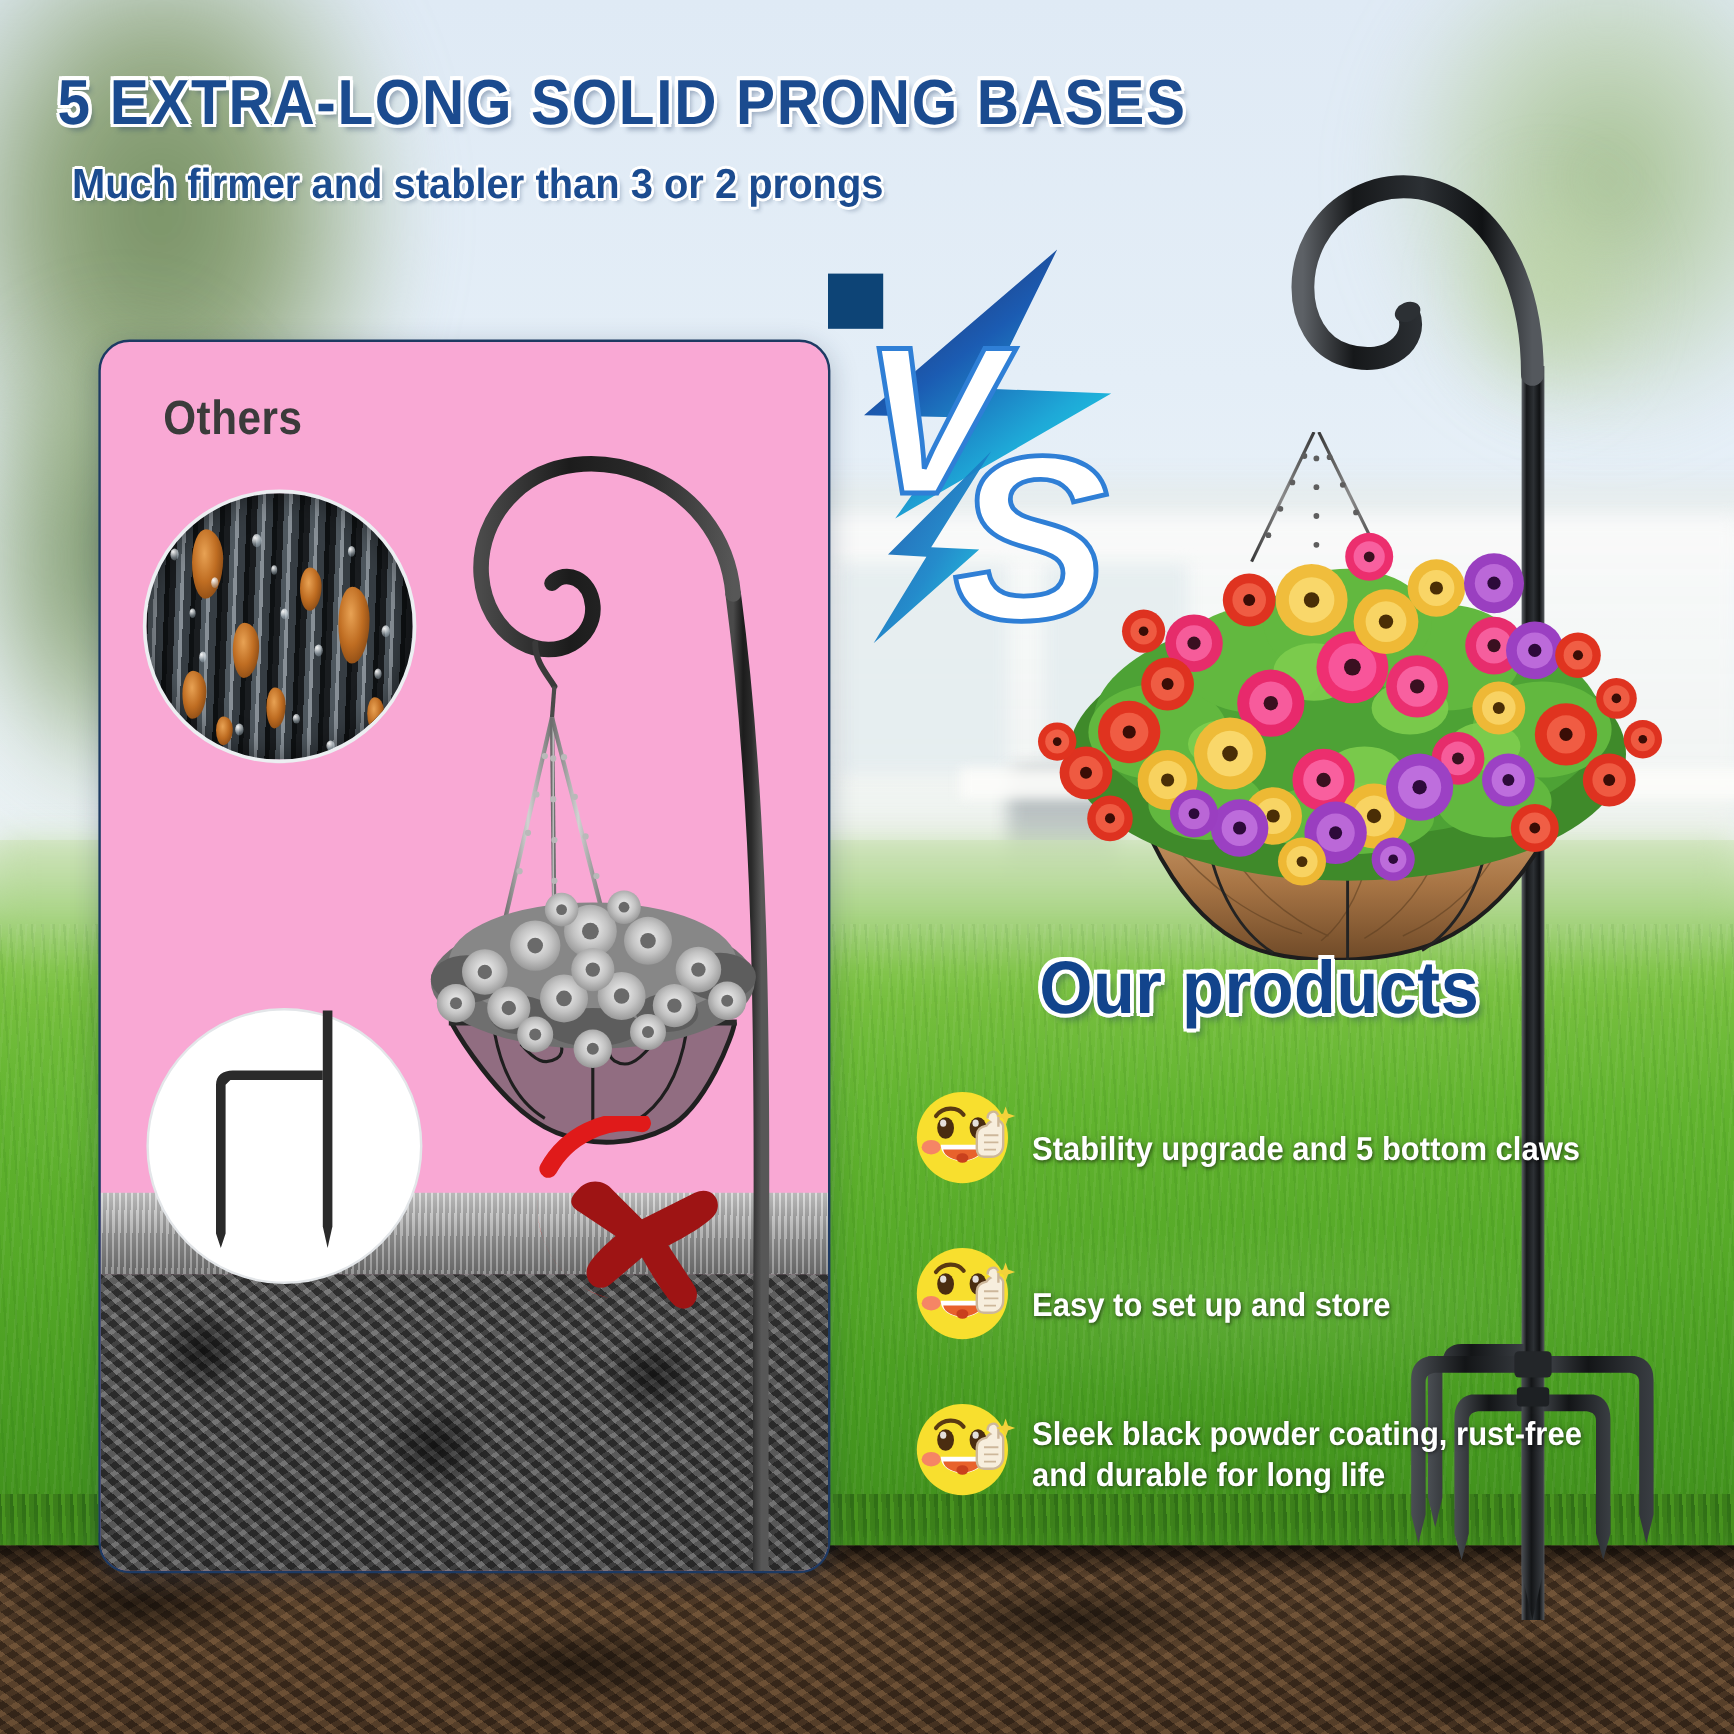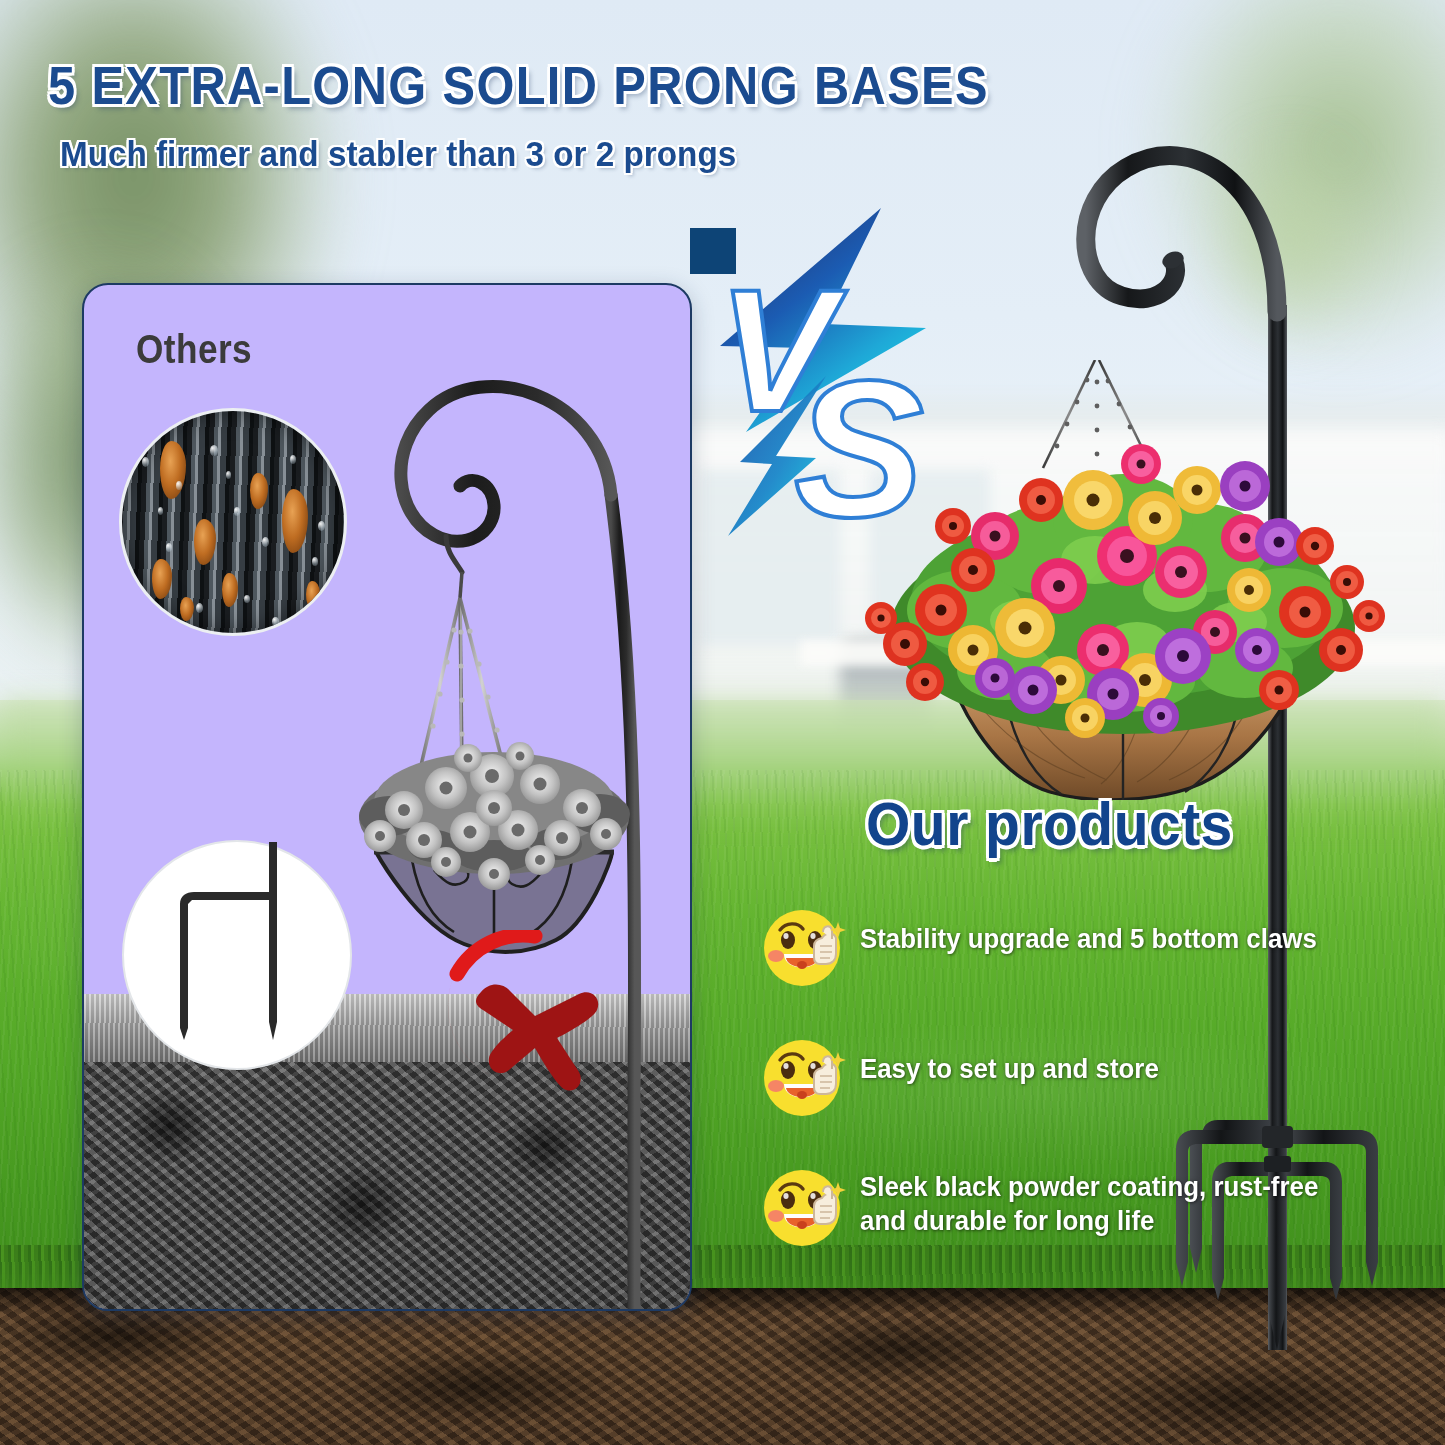--- a/index.html
+++ b/index.html
@@ -83,21 +83,21 @@
     font-size:35px;font-weight:700;color:#1b4b8f;
     font-family:"Liberation Sans Narrow","Liberation Sans",sans-serif;
     transform:scaleX(.95);transform-origin:left center;white-space:nowrap;
     text-shadow:
       -2px -2px 0 #fff, 2px -2px 0 #fff, -2px 2px 0 #fff, 2px 2px 0 #fff,
       0 -2.3px 0 #fff, 0 2.3px 0 #fff, -2.3px 0 0 #fff, 2.3px 0 0 #fff,
       3px 3px 4px rgba(30,55,95,.3);}
 
   
   .card{position:absolute;left:82px;top:283px;width:610px;height:1028px;
-    background:#c4b5fd;border:2.5px solid #1d3a63;border-radius:26px;overflow:hidden;
+    background:#f9a8d4;border:2.5px solid #1d3a63;border-radius:26px;overflow:hidden;
     box-shadow:0 6px 22px rgba(25,45,75,.25);}
   .card-title{position:absolute;left:52px;top:42px;font-size:40px;font-weight:700;color:#3b3b3b;
     font-family:"Liberation Sans Narrow","Liberation Sans",sans-serif;
     transform:scaleX(.88);transform-origin:left center;letter-spacing:.5px;}
 
   
   .rust-circle{position:absolute;left:35px;top:123px;width:228px;height:228px;border-radius:50%;
     overflow:hidden;border:3px solid #eceff2;
     background:
       repeating-linear-gradient(92deg,
@@ -143,21 +143,21 @@
     font-size:62px;font-weight:700;color:#12448c;
     font-family:"Liberation Sans Narrow","Liberation Sans",sans-serif;
     transform:scaleX(.92);transform-origin:left center;white-space:nowrap;letter-spacing:.5px;
     text-shadow:
       -3px -3px 0 #fff, 3px -3px 0 #fff, -3px 3px 0 #fff, 3px 3px 0 #fff,
       0 -3.5px 0 #fff, 0 3.5px 0 #fff, -3.5px 0 0 #fff, 3.5px 0 0 #fff,
       5px 6px 6px rgba(20,45,85,.35);}
 
   
   .bullets{position:absolute;left:760px;top:902px;width:640px;}
-  .bullet{position:relative;display:flex;align-items:flex-start;margin-bottom:38px;}
+  .bullet{position:relative;display:flex;align-items:center;margin-bottom:38px;}
   .emoji{position:relative;flex:0 0 auto;width:92px;height:92px;margin-right:8px;}
   .bullet-text{margin-top:20px;font-size:27.5px;font-weight:700;color:#fff;line-height:1.22;
     font-family:"Liberation Sans Narrow","Liberation Sans",sans-serif;
     transform:scaleX(.94);transform-origin:left top;
     text-shadow:1px 1px 3px rgba(0,0,0,.45), 0 0 6px rgba(0,0,0,.25);}
   .b2 .bullet-text{margin-top:8px;}
 
   
   .pole-art{position:absolute;left:1030px;top:100px;width:415px;height:1345px;}
   .basket-art{position:absolute;left:845px;top:360px;width:560px;height:440px;}

